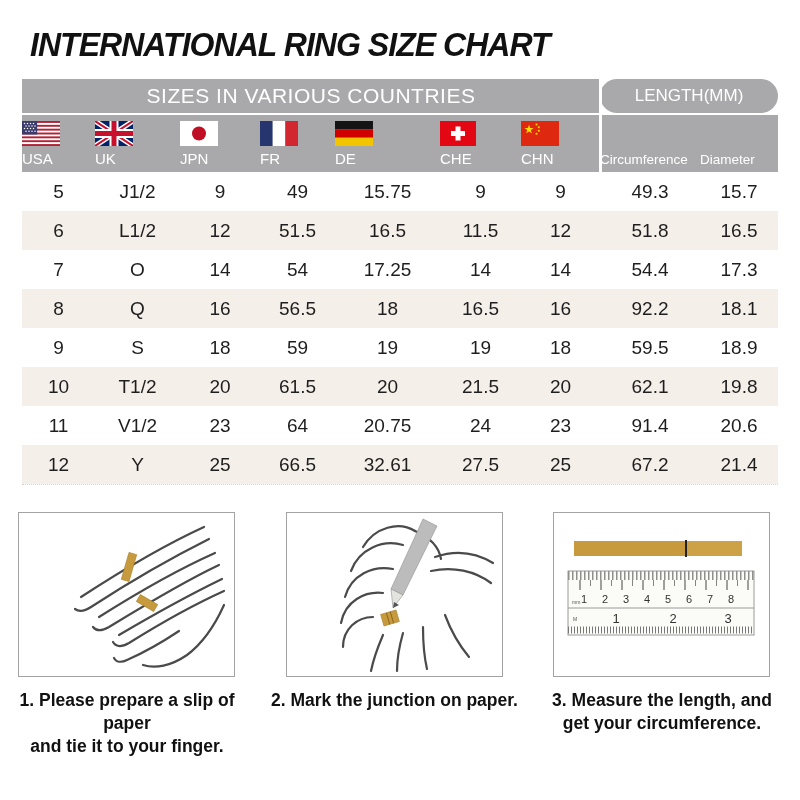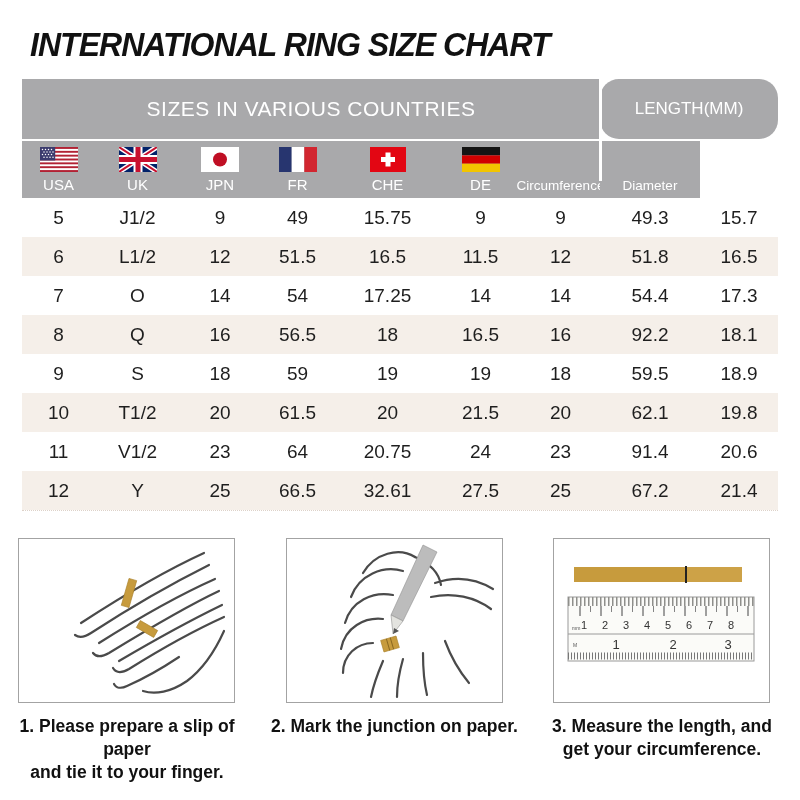--- a/index.html
+++ b/index.html
@@ -12,34 +12,34 @@
   .title {
     margin:26px 0 0 30px;
     font-size:33px; font-weight:bold; font-style:italic;
     letter-spacing:-1px; color:var(--title-color,#111);
     transform:scaleX(0.97); transform-origin:left;
     white-space:nowrap;
   }
   
   .sizetable { width:756px; margin:15px 22px 0 22px; }
   .thead { position:relative; background:#fff; }
-  .head1 { display:grid; grid-template-columns:578px 178px; height:60px; }
+  .head1 { display:grid; grid-template-columns:578px 178px; height:34px; }
   .head1 .gcell {
     background:var(--header-gray,#a9a9ab); color:#fff;
     display:flex; align-items:center; justify-content:center;
   }
   .g-sizes { font-size:21px; letter-spacing:0.5px; }
   .g-length { font-size:17px;border-radius:19px; }
   .head2 {
     display:grid; grid-template-columns:73px 85px 80px 75px 105px 81px 79px 100px 78px;
     height:57px; margin-top:2px;
   }
   .hcell {
     background:var(--header-gray,#a9a9ab);
-    display:flex; flex-direction:column; align-items:center; justify-content:flex-end;
+    display:flex; flex-direction:column; justify-content:flex-end;
     padding-bottom:5px; gap:4px;
   }
   .flag { display:block; line-height:0; }
   .flag svg { display:block; }
   .hlabel { color:#fff; font-size:15px; }
   .hlabel.small { font-size:13.5px; }
   .vdivider {
     position:absolute; left:577px; top:0; width:3px; height:102px; background:#fff; z-index:2;
   }
   .tbody { border-bottom:1px dotted #ddd2c9; }
@@ -143,40 +143,53 @@
               <rect width="12.7" height="25" fill="#27356f"></rect>
               <rect x="12.7" width="12.6" height="25" fill="#fff"></rect>
               <rect x="25.3" width="12.7" height="25" fill="#d22630"></rect>
             </svg>
           </span>
           <span class="hlabel">FR</span>
         </div>
 
         <div class="hcell">
           <span class="flag">
+            <svg width="38" height="25" viewBox="0 0 38 25">
+              <rect width="38" height="8.4" fill="#141414"></rect>
+              <rect y="8.4" width="38" height="8.3" fill="#d00000"></rect>
+              <rect y="16.7" width="38" height="8.3" fill="#f2c500"></rect>
+            </svg>
+          </span>
+          <span class="hlabel">DE</span>
+        </div>
+
+        <div class="hcell">
+          <span class="flag">
             <svg width="36" height="25" viewBox="0 0 36 25">
               <rect width="36" height="25" fill="#e30613"></rect>
               <rect x="15.5" y="5.5" width="5" height="14" fill="#fff"></rect>
               <rect x="11" y="10" width="14" height="5" fill="#fff"></rect>
             </svg>
           </span>
           <span class="hlabel">CHE</span>
         </div>
 
         <div class="hcell">
           <span class="flag">
             <svg width="38" height="25" viewBox="0 0 38 25">
-              <rect width="38" height="8.4" fill="#141414"></rect>
-              <rect y="8.4" width="38" height="8.3" fill="#d00000"></rect>
-              <rect y="16.7" width="38" height="8.3" fill="#f2c500"></rect>
-            </svg>
-          </span>
-          <span class="hlabel">DE</span>
-        </div>
-
+              <rect width="38" height="25" fill="#de2910"></rect>
+              <polygon transform="translate(8,8.5) scale(0.95)" fill="#ffde00" points="0,-5 1.18,-1.62 4.76,-1.55 1.9,0.62 2.94,4.05 0,2 -2.94,4.05 -1.9,0.62 -4.76,-1.55 -1.18,-1.62"></polygon>
+              <circle cx="15.5" cy="3.5" r="1" fill="#ffde00"></circle>
+              <circle cx="17.8" cy="6.3" r="1" fill="#ffde00"></circle>
+              <circle cx="17.8" cy="9.8" r="1" fill="#ffde00"></circle>
+              <circle cx="15.5" cy="12.8" r="1" fill="#ffde00"></circle>
+            </svg>
+          </span>
+          <span class="hlabel">CHN</span>
+        </div>
 
         <div class="hcell">
           <span class="hlabel small">Circumference</span>
         </div>
         <div class="hcell">
           <span class="hlabel small">Diameter</span>
         </div>
       </div>
       <div class="vdivider"></div>
     </div>

